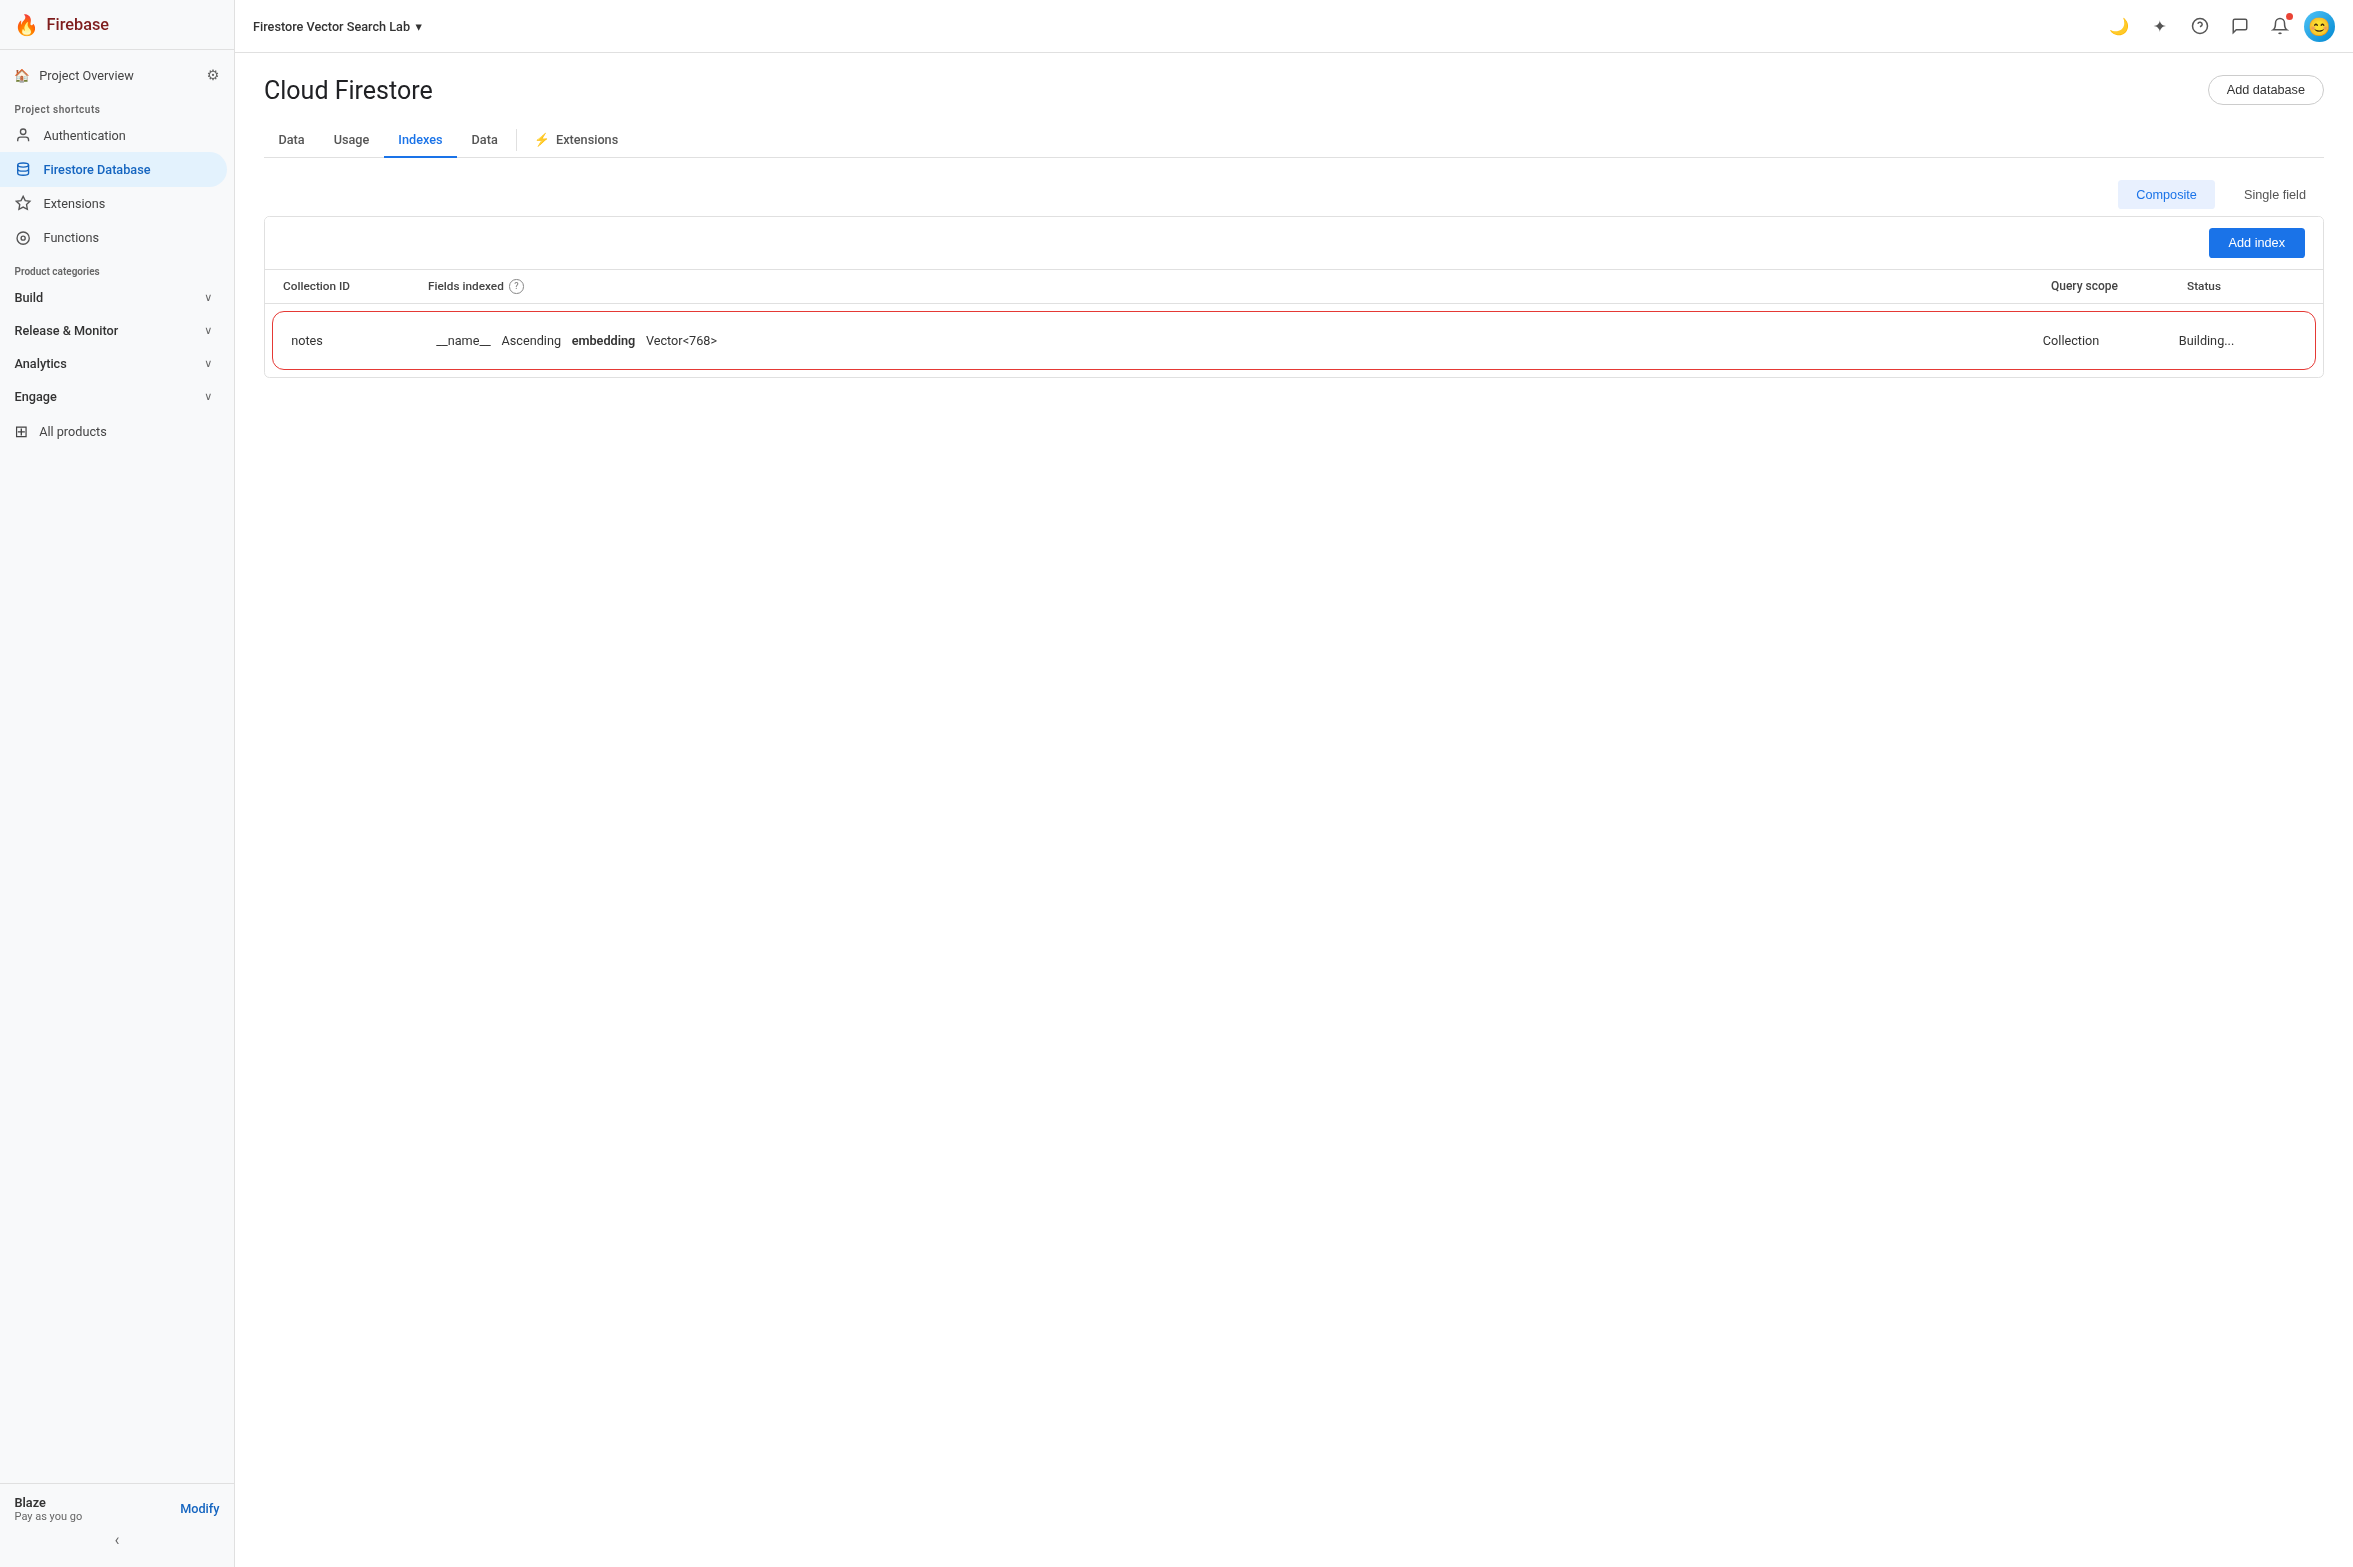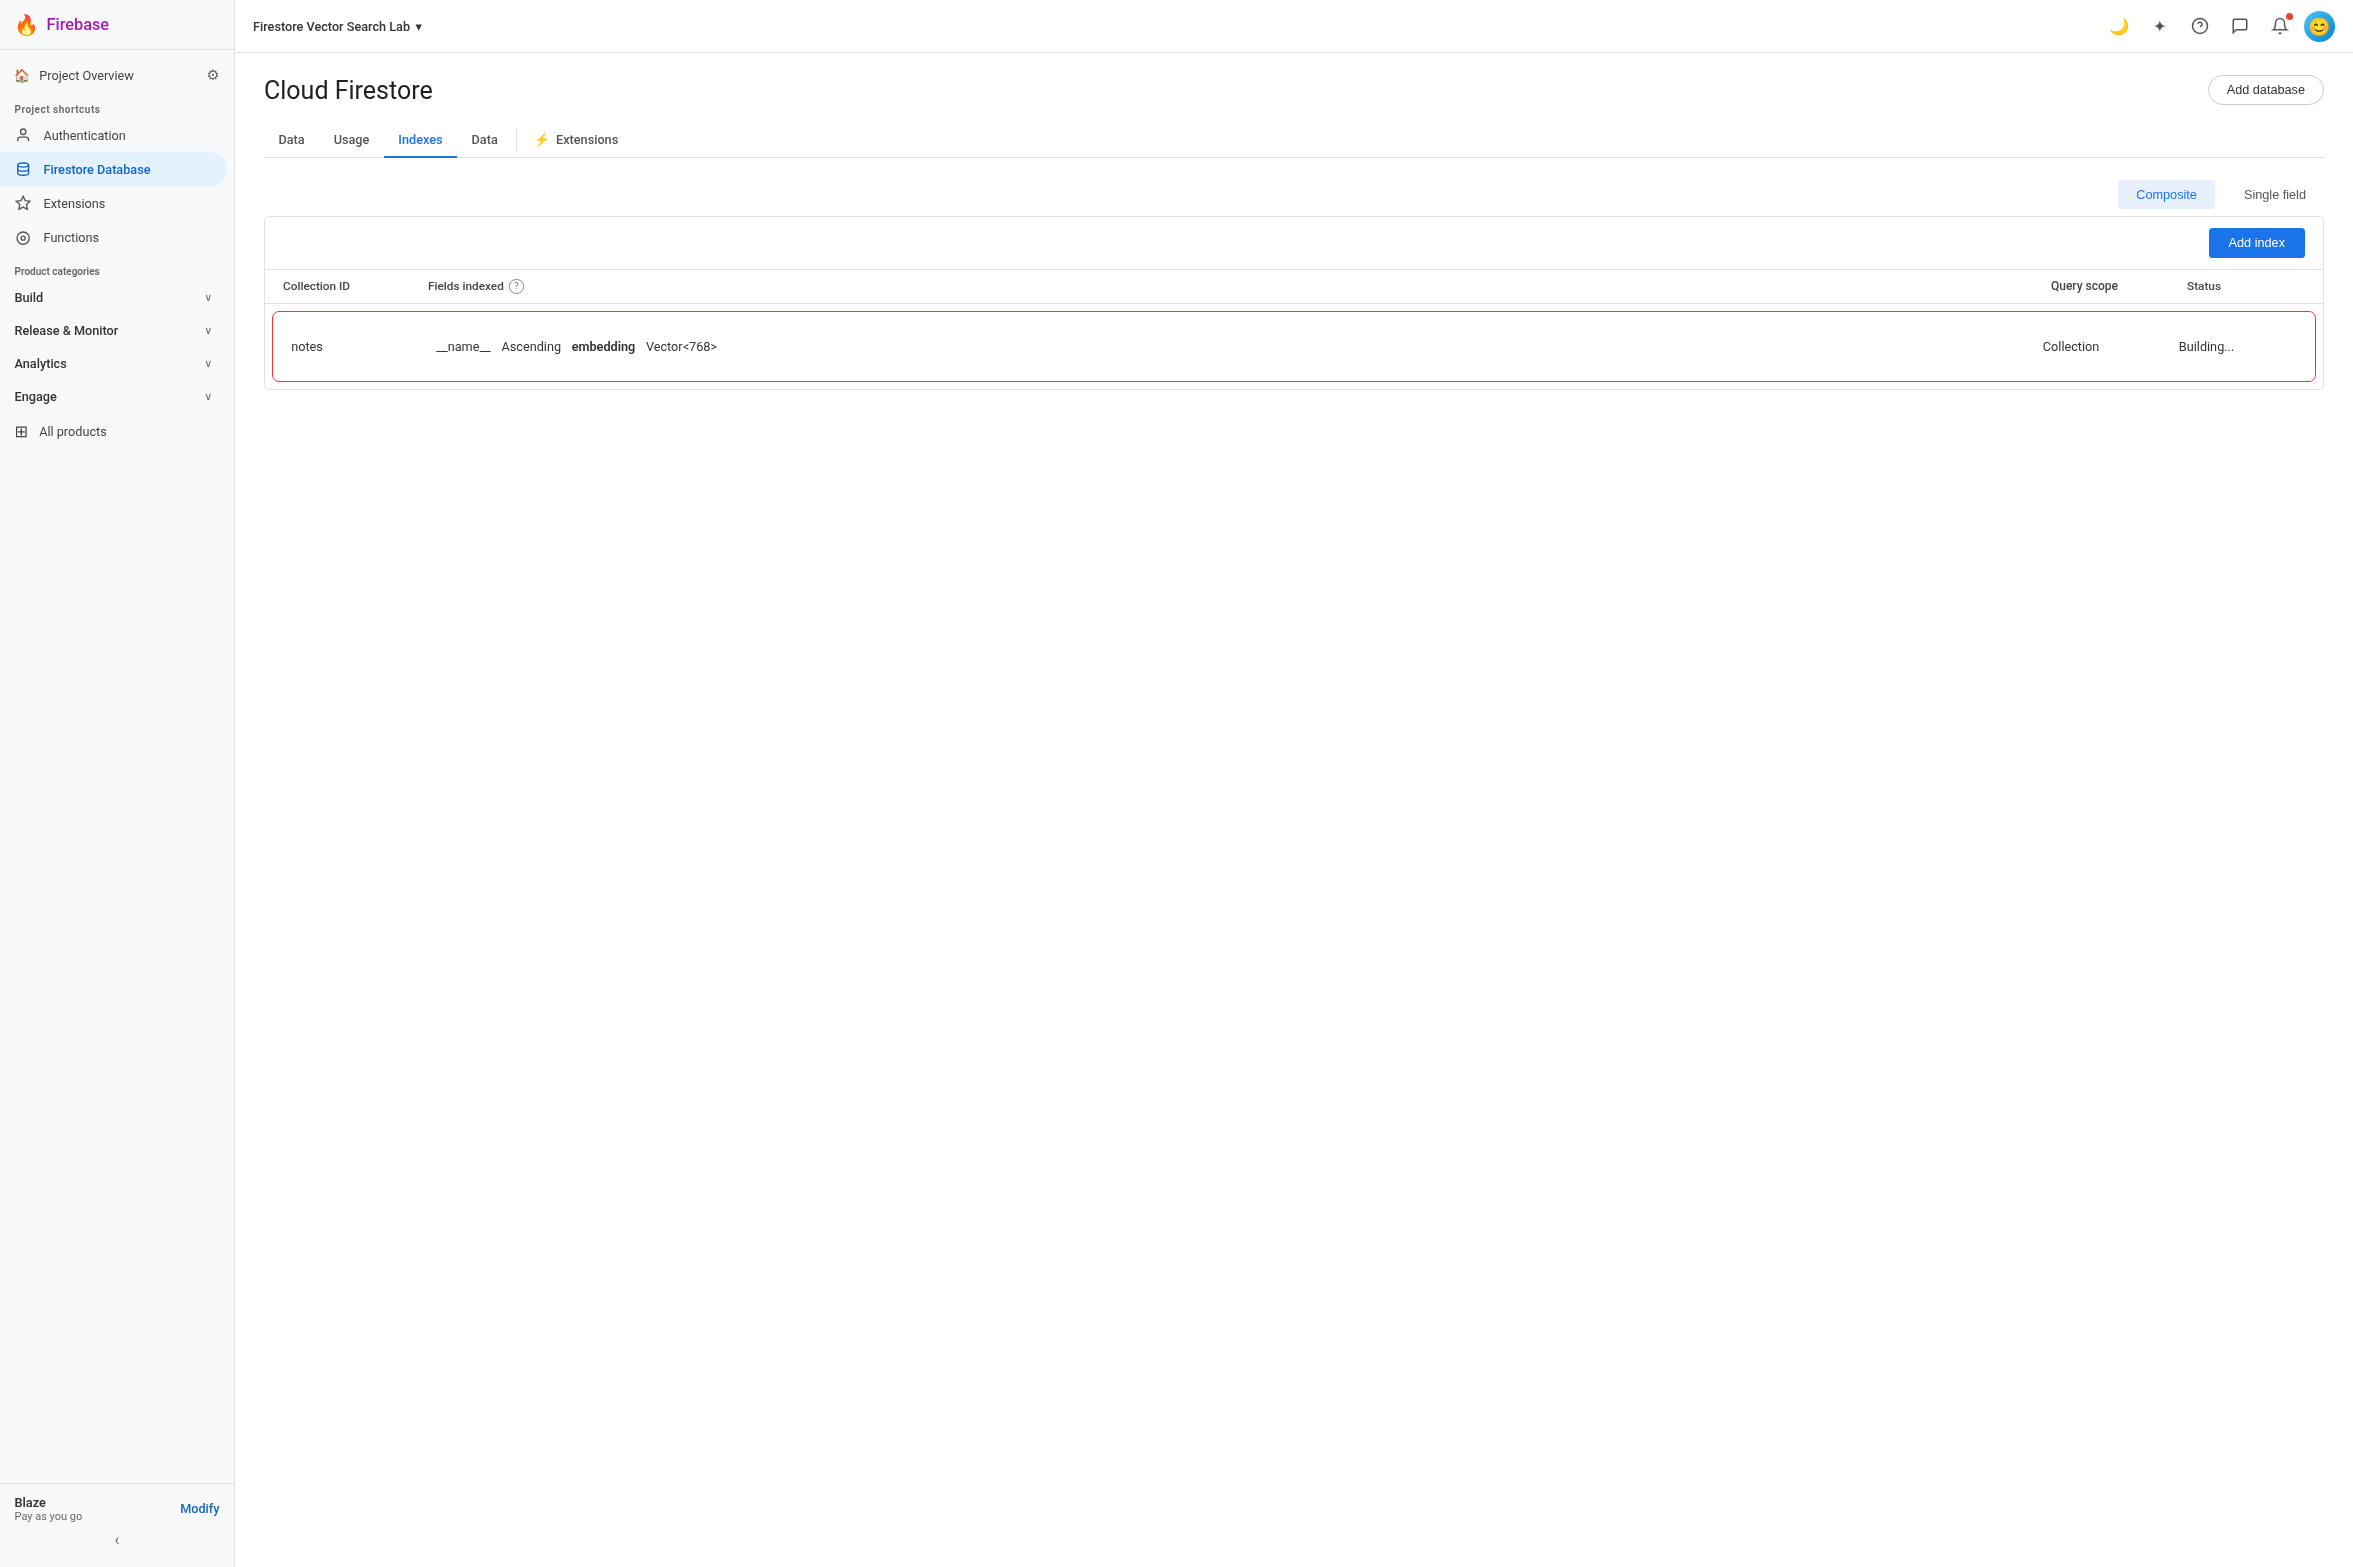--- a/index.html
+++ b/index.html
@@ -27,21 +27,21 @@
       display: flex;
       align-items: center;
       gap: 7.2px;
     }
     .firebase-flame {
       font-size: 20px;
     }
     .firebase-wordmark {
       font-size: 16.3px;
       font-weight: 500;
-      color: #a21caf;
+      color: #7f1d1d;
     }
 
     .sidebar-nav {
       flex: 1;
       padding: 7.2px 0;
     }
 
     .project-overview-row {
       display: flex;
       align-items: center;
@@ -379,24 +379,24 @@
       border-radius: 50%;
       border: 1.4px solid #888;
       font-size: 9px;
       color: #888;
       cursor: pointer;
     }
 
     .table-row-highlighted {
       display: flex;
       align-items: center;
-      padding: 27px 18px;
+      padding: 21px 18px;
       background: #fff;
       border: 1.8px solid #e53935;
-      border-radius: 7px;
+      border-radius: 12px;
       margin: 7.2px;
     }
     .row-collection {
       width: 145px;
       font-size: 12.7px;
       color: #333;
     }
     .row-fields {
       flex: 1;
       font-size: 12.7px;

